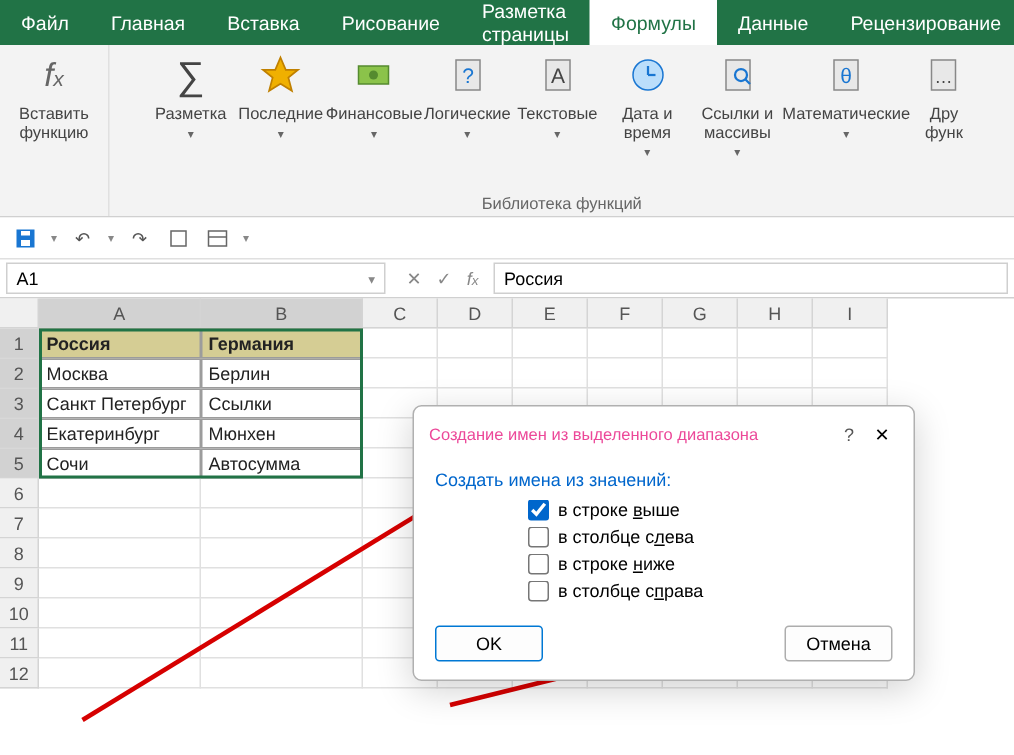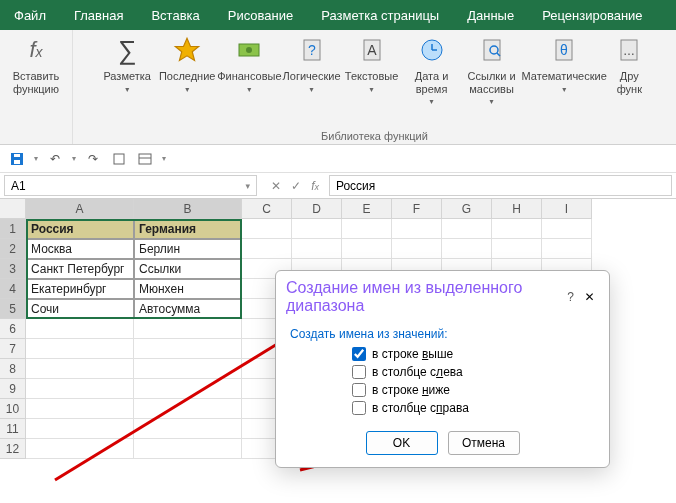--- a/index.html
+++ b/index.html
@@ -45,48 +45,49 @@
   .cell { border-right: 1px solid #e0e0e0; border-bottom: 1px solid #e0e0e0; padding: 0 4px; display: flex; align-items: center; font-size: 12px; color: #222; }
 
   
   .hdr-cell { background: #d5cd94; font-weight: bold; border: 1px solid #9c9c9c; }
   .data-cell { border: 1px solid #9c9c9c; }
   .sel-overlay { position: absolute; border: 2px solid #217346; pointer-events: none; }
 
   
   .dialog { position: absolute; left: 275px; top: 270px; width: 335px; background: #fff; border: 1px solid #b0b0b0; border-radius: 6px; box-shadow: 0 6px 24px rgba(0,0,0,.18); font-size: 12px; }
   .dlg-title { display: flex; align-items: center; padding: 8px 10px; }
-  .dlg-title-text { font-size: 16px; color: #8b5cf6; }
+  .dlg-title-text { font-size: 11px; color: #ec4899; }
   .dlg-help { margin-left: auto; width: 22px; height: 22px; display: flex; align-items: center; justify-content: center; color: #555; cursor: pointer; }
   .dlg-close { width: 22px; height: 22px; display: flex; align-items: center; justify-content: center; cursor: pointer; }
   .dlg-body { padding: 4px 14px 6px; }
   .dlg-label { color: #0066cc; margin-bottom: 6px; }
   .dlg-checks { padding-left: 18px; display: flex; flex-direction: column; gap: 4px; }
   .chk { display: flex; align-items: center; gap: 6px; padding-left: 44px; }
   .chk input { width: 14px; height: 14px; accent-color: #0066cc; }
-  .dlg-btns { display: flex; justify-content: center; gap: 10px; padding: 10px 14px 12px; }
+  .dlg-btns { display: flex; justify-content: space-between; gap: 10px; padding: 10px 14px 12px; }
   .dlg-btn { min-width: 72px; height: 24px; border: 1px solid #adadad; background: #fdfdfd; border-radius: 3px; cursor: pointer; font-size: 12px; }
   .dlg-btn.default { border: 1px solid #0078d4; }
 
   
   .arrow { position: absolute; pointer-events: none; }
   .arrow-line { stroke: #d60000; stroke-width: 3; fill: none; }
   .arrow-head { fill: #d60000; }
 
   .u { text-decoration: underline; }
 </style>
 </head>
 <body>
 
 <div class="tabs">
   <div class="tab">Файл</div>
   <div class="tab">Главная</div>
   <div class="tab">Вставка</div>
   <div class="tab">Рисование</div>
   <div class="tab">Разметка страницы</div>
+  <div class="tab active">Формулы</div>
   <div class="tab">Данные</div>
   <div class="tab">Рецензирование</div>
 </div>
 
 <div class="ribbon">
   <div class="ribbon-group" style="border-right:1px solid #e0e0e0;">
     <div class="ribbon-btn">
       <div class="ribbon-icon">
           <span style="font-style:italic;font-size:22px;color:#666;">f<span style="font-size:14px;">x</span></span>
         </div>

